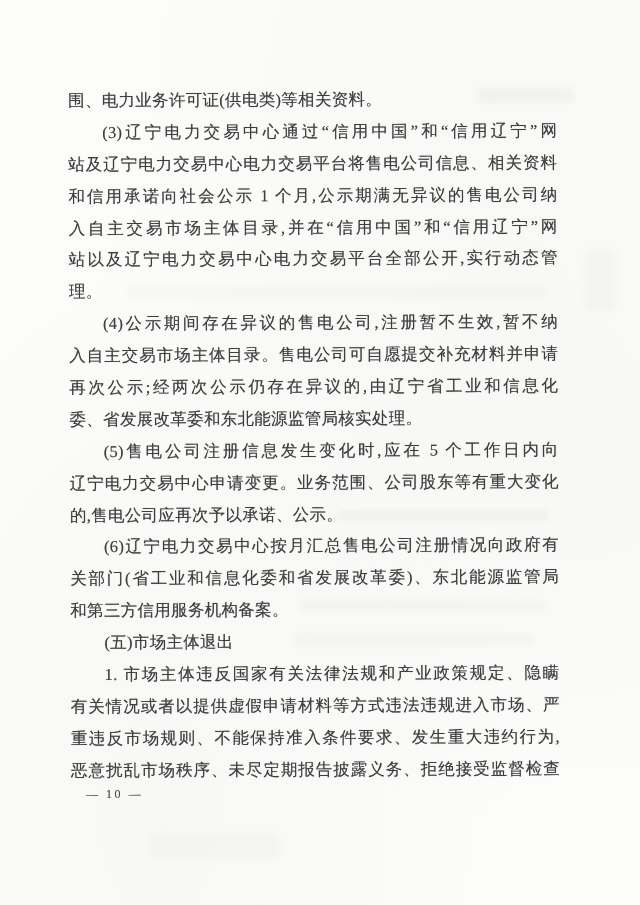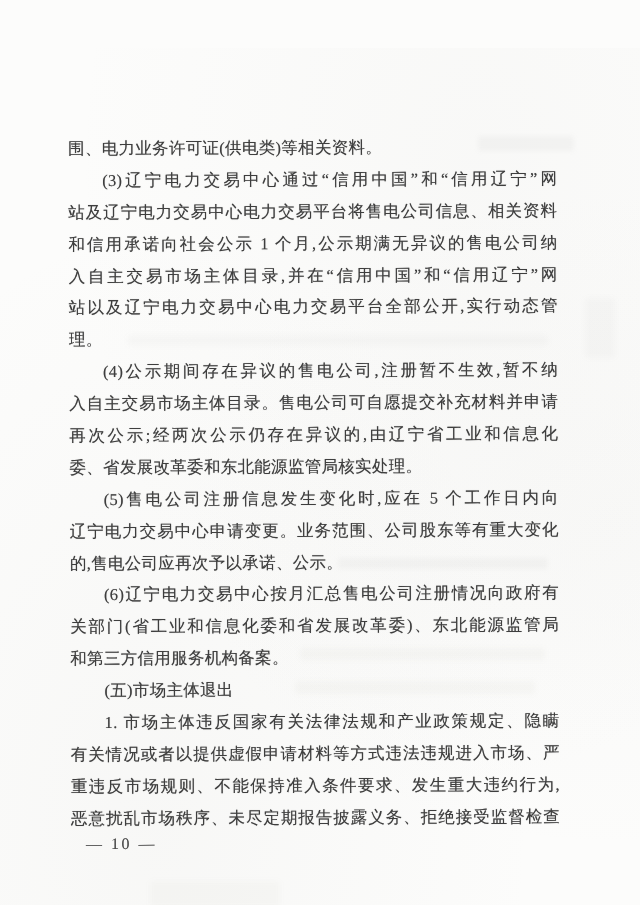--- a/index.html
+++ b/index.html
@@ -10,21 +10,20 @@
     background: #fcfcfb;
     font-family: "Liberation Serif", "DejaVu Serif", serif;
   }
   .paper {
     position: absolute; inset: 0;
     background:
       radial-gradient(ellipse at 75% 15%, rgba(188,188,182,0.06), transparent 60%),
       radial-gradient(ellipse at 25% 90%, rgba(188,188,182,0.07), transparent 55%),
       radial-gradient(ellipse at 95% 55%, rgba(188,188,182,0.05), transparent 50%),
       #fcfcfb;
-    margin-top: 48px;
   }
   .doc {
     position: absolute;
     left: 68px; top: 84px; width: 489px;
     transform: rotate(-0.25deg);
     transform-origin: 50% 0;
   }
   .ln {
     margin: 0;
     height: 31.9px;
@@ -38,21 +37,21 @@
   }
   .fill {
     white-space: normal;
     text-align: justify;
     text-align-last: justify;
   }
   .ind { padding-left: 34px; }
   .pagenum {
     position: absolute;
     left: 86px; top: 787px;
-    font-size: 16px;
+    font-size: 12px;
     color: #4b4b4b;
     letter-spacing: 2.5px;
     transform: rotate(-0.3deg);
     text-shadow: 0 0 0.6px rgba(75,75,75,0.5);
   }
   .smudge {
     position: absolute;
     background: rgba(130,128,122,0.055);
     filter: blur(2.5px);
     border-radius: 3px;

